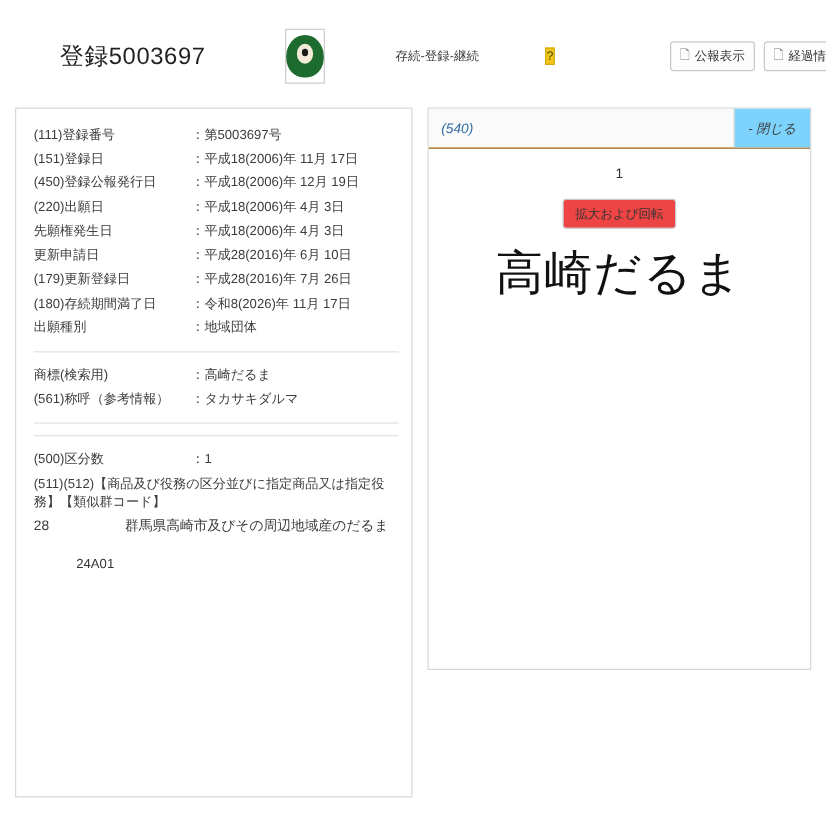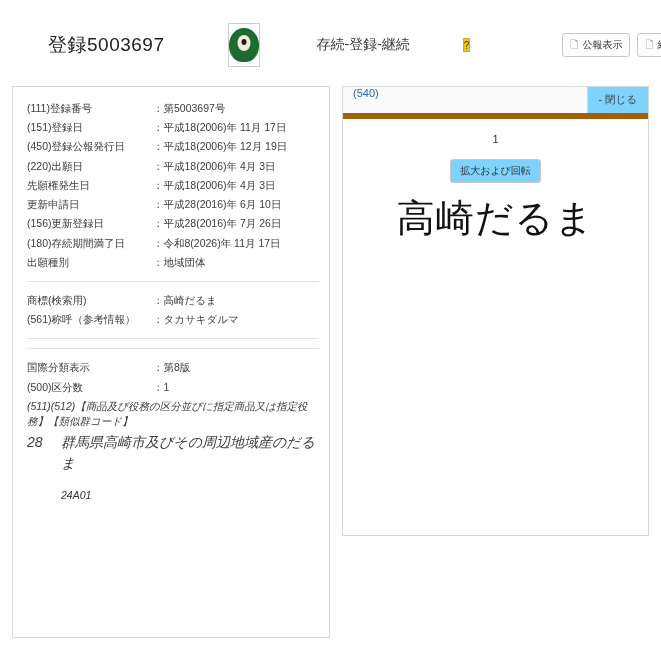--- a/index.html
+++ b/index.html
@@ -72,21 +72,21 @@
     left: 50%;
     top: 11px;
     transform: translateX(-50%);
     width: 5px;
     height: 6px;
     border-radius: 50%;
     background: #1a1a1a;
   }
   .status-text {
     margin-left: 10px;
-    font-size: 14px;
+    font-size: 10px;
     color: #3a3a3a;
     white-space: nowrap;
   }
   .help-badge {
     margin-left: 7px;
     width: 14px;
     height: 14px;
     background: #f0c419;
     color: #4a4a00;
     font-size: 10px;
@@ -157,46 +157,48 @@
     line-height: 1.45;
   }
   td.lbl { width: 126px; white-space: nowrap; }
   td.sep { width: 9px; }
   td.val { }
   .hr {
     border: 0;
     border-top: 1px solid #e2e2e2;
     margin: 9px 0 9px 0;
   }
-  .goods-block { margin-top: 2px; font-style: italic; }
+  .goods-block { margin-top: 2px; }
   .goods-head {
     font-size: 10.5px;
     color: #3c3c3c;
     line-height: 1.45;
   }
   .goods-row {
     display: flex;
-    font-size: 14px;
+    font-size: 11px;
     color: #3c3c3c;
     line-height: 1.5;
     margin-top: 3px;
+    gap: 39px;
   }
   .goods-cls { width: 34px; flex: none; }
   .goods-txt { flex: 1; }
   .goods-code { margin-left: 34px; margin-top: 15px; font-size: 10.5px; }
   
   .rp-head {
     display: flex;
-    align-items: flex-start;
+    align-items: center;
     justify-content: space-between;
     height: 32px;
-    border-bottom: 6px solid #a16207;
+    border-bottom: 1px solid #a16207;
     background: #fafafa;
     padding-left: 10px;
     box-sizing: border-box;
+    font-style: italic;
   }
   .rp-code {
     font-size: 11px;
     color: #2f6aa8;
   }
   .rp-close {
     font-size: 10.5px;
     color: #3d3d3d;
     background: #7dd3fc;
     border-left: 1px solid #d8d8d8;
@@ -213,21 +215,21 @@
     display: flex;
     flex-direction: column;
     align-items: center;
     padding-top: 14px;
     box-sizing: border-box;
   }
   .rp-num { font-size: 11px; color: #333333; }
   .zoom-btn {
     margin-top: 14px;
     border: 1px solid #c8c8c8;
-    background: #7dd3fc;
+    background: #ef4444;
     border-radius: 3px;
     padding: 4px 9px;
     font-size: 10px;
     color: #333333;
     cursor: pointer;
   }
   .mark-text {
     margin-top: 14px;
     font-family: "DejaVu Sans", sans-serif;
     font-size: 38px;
@@ -304,21 +306,21 @@
           <td class="lbl">先願権発生日</td>
           <td class="sep">：</td>
           <td class="val">平成18(2006)年 4月 3日</td>
         </tr>
         <tr>
           <td class="lbl">更新申請日</td>
           <td class="sep">：</td>
           <td class="val">平成28(2016)年 6月 10日</td>
         </tr>
         <tr>
-          <td class="lbl">(156)更新登録日</td>
+          <td class="lbl">(179)更新登録日</td>
           <td class="sep">：</td>
           <td class="val">平成28(2016)年 7月 26日</td>
         </tr>
         <tr>
           <td class="lbl">(180)存続期間満了日</td>
           <td class="sep">：</td>
           <td class="val">令和8(2026)年 11月 17日</td>
         </tr>
         <tr>
           <td class="lbl">出願種別</td>
@@ -345,25 +347,20 @@
       </tbody>
         </table>
 
       <hr class="hr">
 
 
       <hr class="hr">
 
       <table class="bib">
         <tbody>
-            <tr>
-          <td class="lbl">国際分類表示</td>
-          <td class="sep">：</td>
-          <td class="val">第8版</td>
-        </tr>
         <tr>
           <td class="lbl">(500)区分数</td>
           <td class="sep">：</td>
           <td class="val">1</td>
         </tr>
       </tbody>
         </table>
 
       <div class="goods-block">
         <div class="goods-head">(511)(512)【商品及び役務の区分並びに指定商品又は指定役務】【類似群コード】</div>

